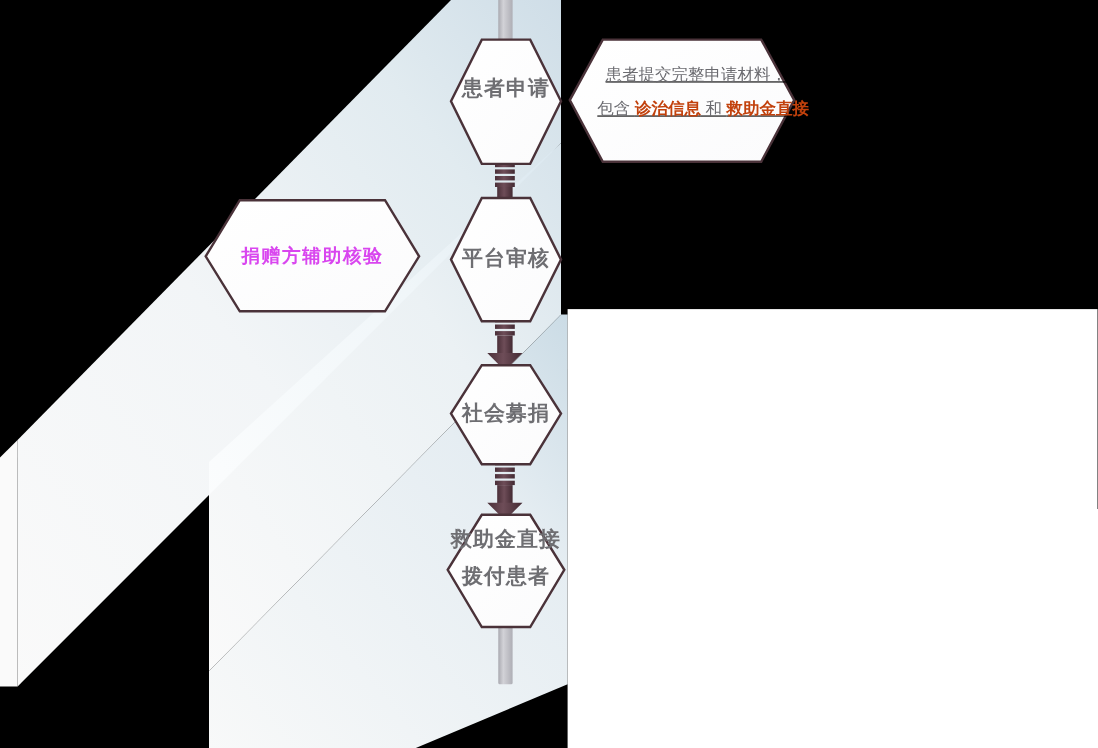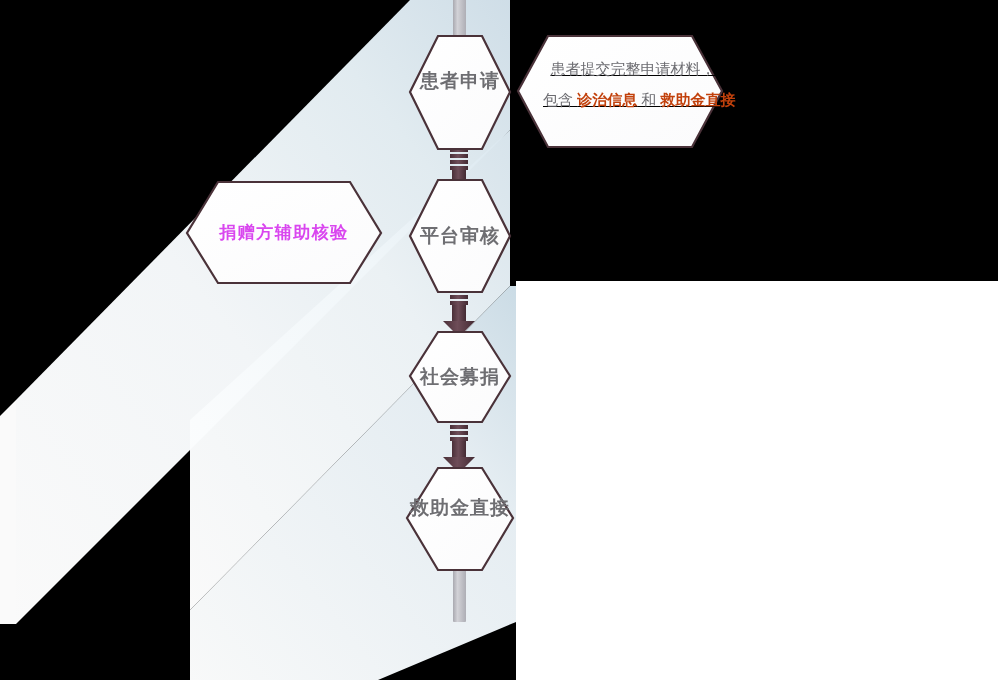--- a/index.html
+++ b/index.html
@@ -177,20 +177,21 @@
   <div class="node-label" style="left:410px; top:180px; width:100px; height:112px;">
     <span class="ln">平台审核</span>
   </div>
 
   <div class="node-label" style="left:410px; top:332px; width:100px; height:90px;">
     <span class="ln">社会募捐</span>
   </div>
 
   <div class="node-label" style="left:407px; top:468px; width:106px; height:80px;text-align:center;">
     <span class="ln">救助金直接</span>
+    <span class="ln">拨付患者</span>
   </div>
 
   <div class="node-label accent" style="left:187px; top:182px; width:194px; height:101px;">
     <span class="ln">捐赠方辅助核验</span>
   </div>
 
   <div class="note-label" style="left:543px; top:53px; width:180px;">
     <span class="nline">
       <span>患者提交完整申请材料，</span>
     </span>

